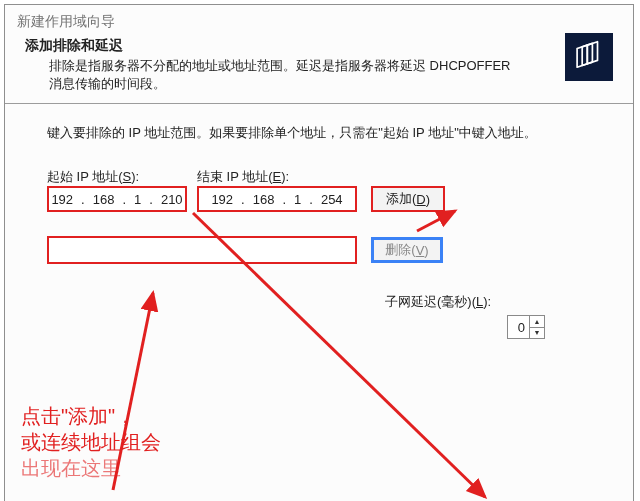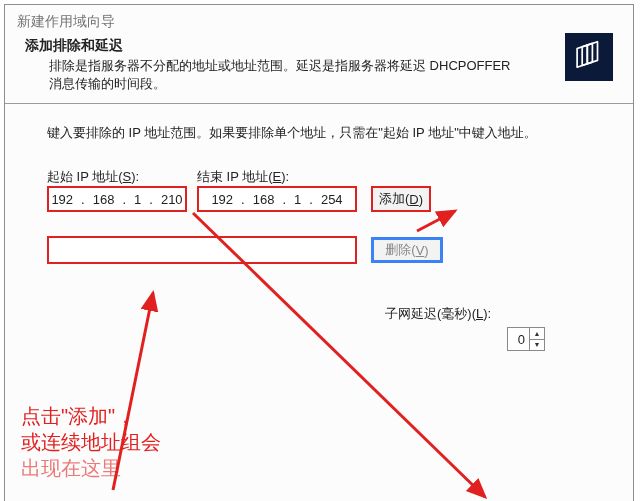--- a/index.html
+++ b/index.html
@@ -46,21 +46,21 @@
   .btn{
     height:26px;border:3px solid #3b82f6;background:#f3f3f3;
     font-size:13px;display:inline-flex;align-items:center;justify-content:center;
     box-sizing:border-box;cursor:pointer;user-select:none;
   }
   .listbox{
     width:310px;height:28px;border:1px dotted #7a7a7a;background:#fff;
     box-sizing:border-box;
   }
   .delay-row{
-    position:absolute;right:48px;top:300px;width:200px;
+    position:absolute;right:48px;top:288px;width:200px;
     text-align:left;font-size:13px;
   }
   .spinner{
     width:38px;height:24px;border:1px solid #8a8a8a;background:#fff;
     display:inline-flex;align-items:center;box-sizing:border-box;margin-top:4px;
   }
   .spinner .val{flex:1;text-align:right;padding-right:4px;}
   .spinner .arrows{
     width:14px;height:100%;border-left:1px solid #8a8a8a;
     display:flex;flex-direction:column;
@@ -124,21 +124,21 @@
       <div class="ipbox red-box" style="width:160px">
         <span>192</span>
           <span class="dot">.</span>
         <span>168</span>
           <span class="dot">.</span>
         <span>1</span>
           <span class="dot">.</span>
         <span>254</span>
       </div>
       <div style="width:14px"></div>
-      <div class="btn red-box" style="width:60px">
+      <div class="btn red-box" style="width:74px">
         添加(<span class="u">D</span>)
       </div>
     </div>
 
     <div style="height:24px"></div>
 
 
     <div class="row-fields">
       <div class="listbox red-box"></div>
       <div style="width:14px"></div>

